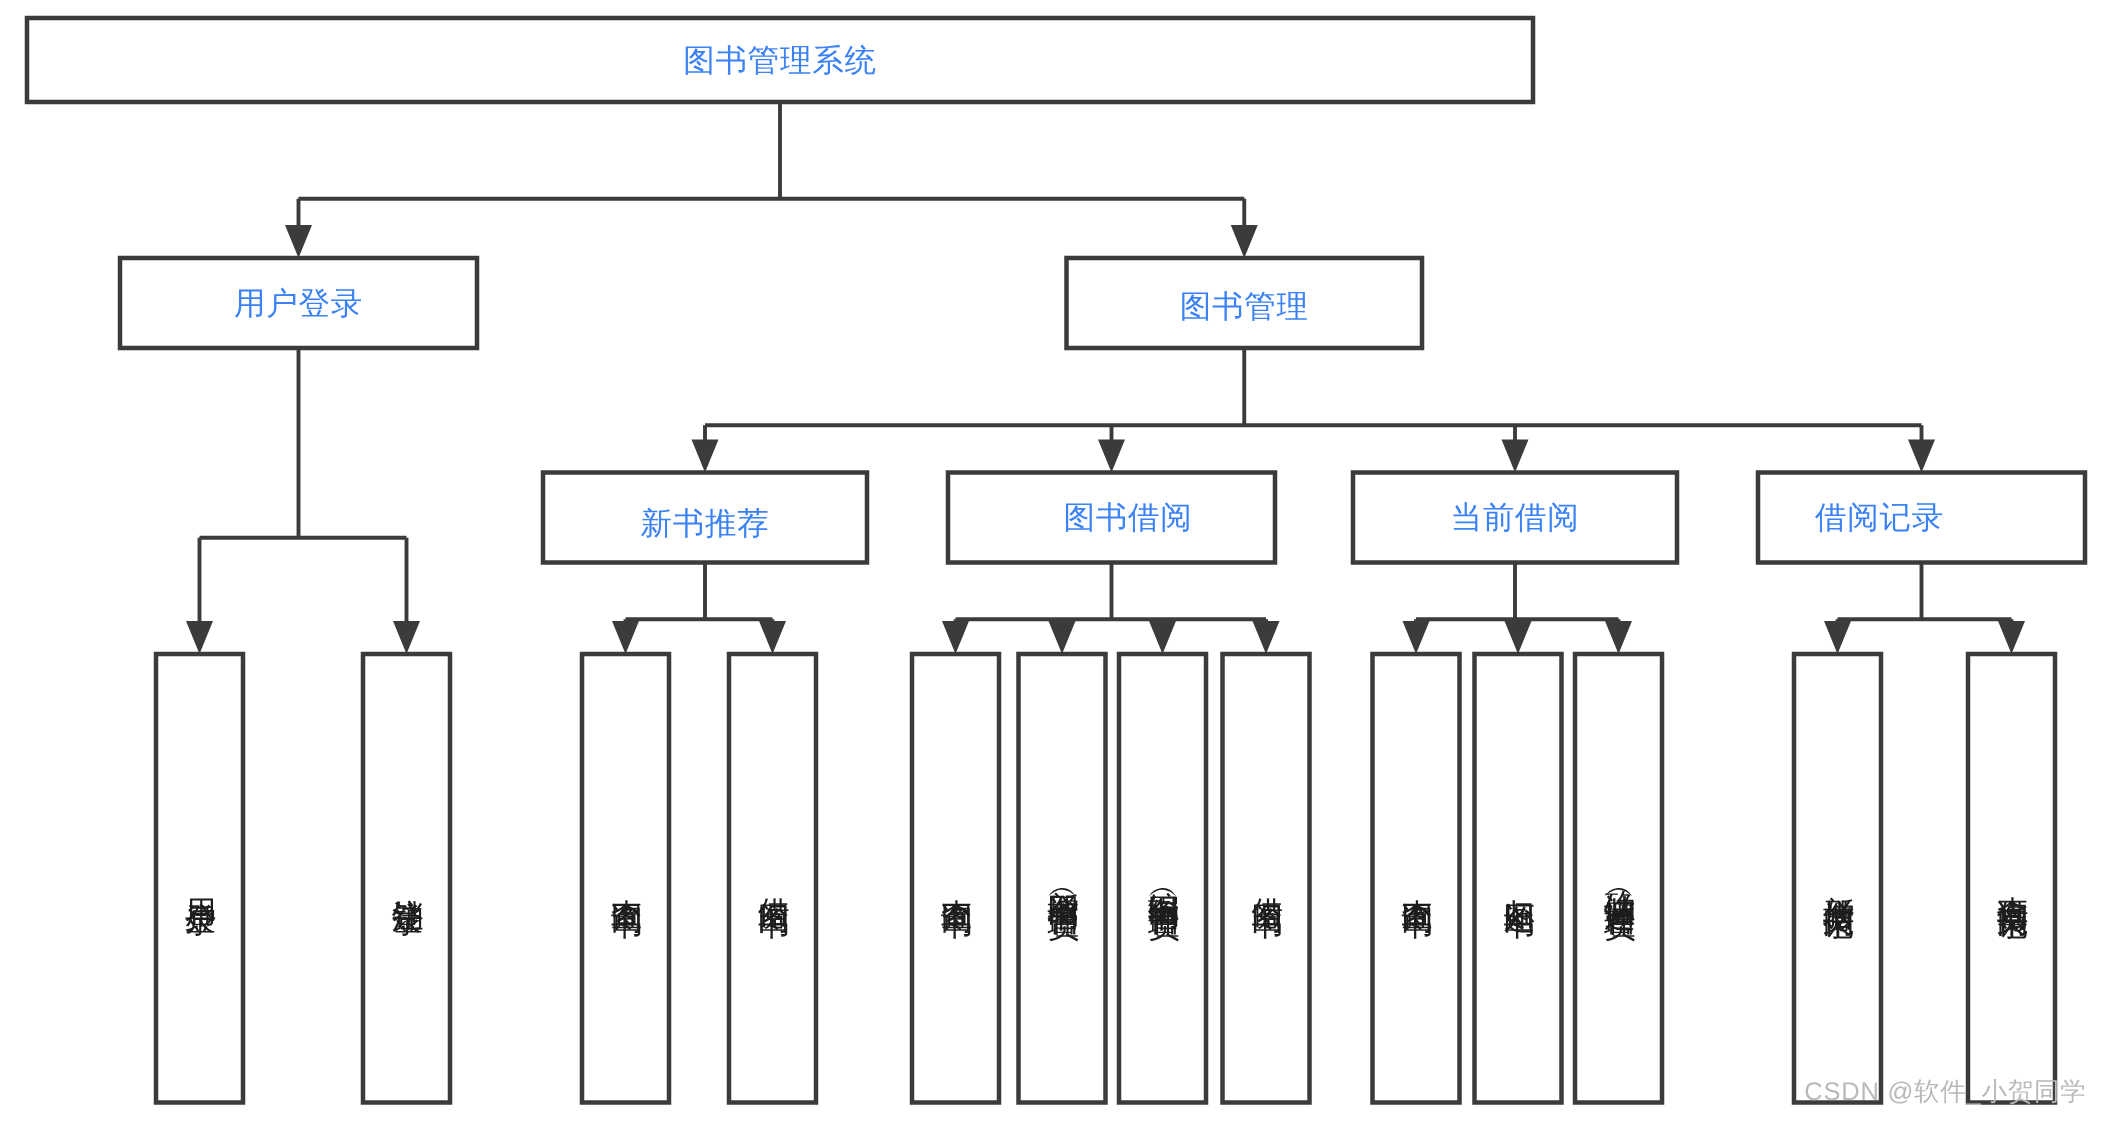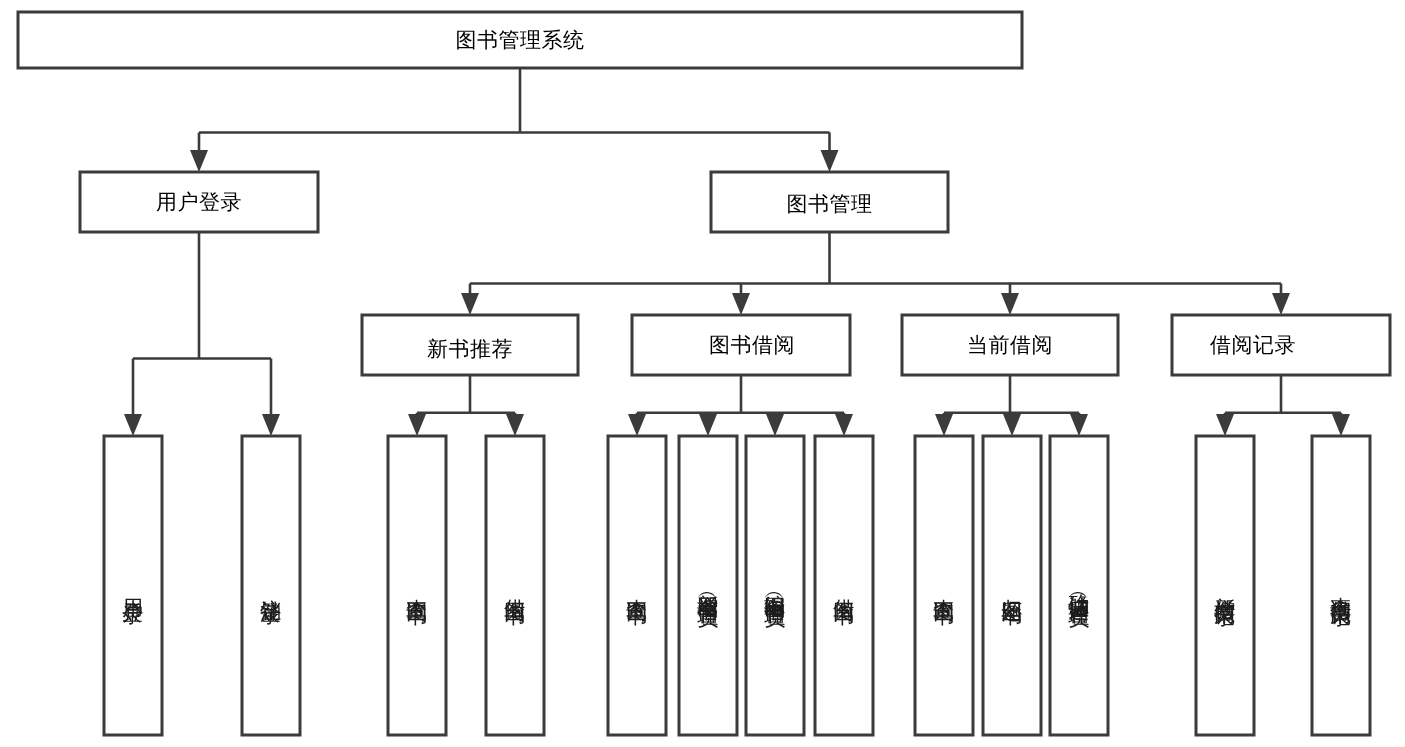--- a/index.html
+++ b/index.html
@@ -39,21 +39,21 @@
   }
   .arrow-head {
     fill: #3b3b3b;
     stroke: none;
   }
   .node-label-h {
     position: absolute;
     display: flex;
     align-items: center;
     justify-content: center;
-    color: #000000;
+    color: #3b82f6;
     font-size: 21px;
     letter-spacing: 0.5px;
     white-space: nowrap;
     pointer-events: none;
   }
   .node-label-v {
     position: absolute;
     display: flex;
     align-items: center;
     justify-content: center;
@@ -176,14 +176,15 @@
       <div class="node-label-v" style="left: 679px; top: 436px; width: 58px; height: 299px;">新增图书（管理员）</div>
       <div class="node-label-v" style="left: 746px; top: 436px; width: 58px; height: 299px;">编辑图书（管理员）</div>
       <div class="node-label-v" style="left: 815px; top: 436px; width: 58px; height: 299px;">借阅图书</div>
       <div class="node-label-v" style="left: 915px; top: 436px; width: 58px; height: 299px;">查询图书</div>
       <div class="node-label-v" style="left: 983px; top: 436px; width: 58px; height: 299px;">归还图书</div>
       <div class="node-label-v" style="left: 1050px; top: 436px; width: 58px; height: 299px;">确认归还（管理员）</div>
       <div class="node-label-v" style="left: 1196px; top: 436px; width: 58px; height: 299px;">新增借阅记录</div>
       <div class="node-label-v" style="left: 1312px; top: 436px; width: 58px; height: 299px;">查询借阅记录</div>
     </div>
 
+  <div class="watermark">CSDN @软件_小贺同学</div>
 
 </div>
 
 </body></html>

